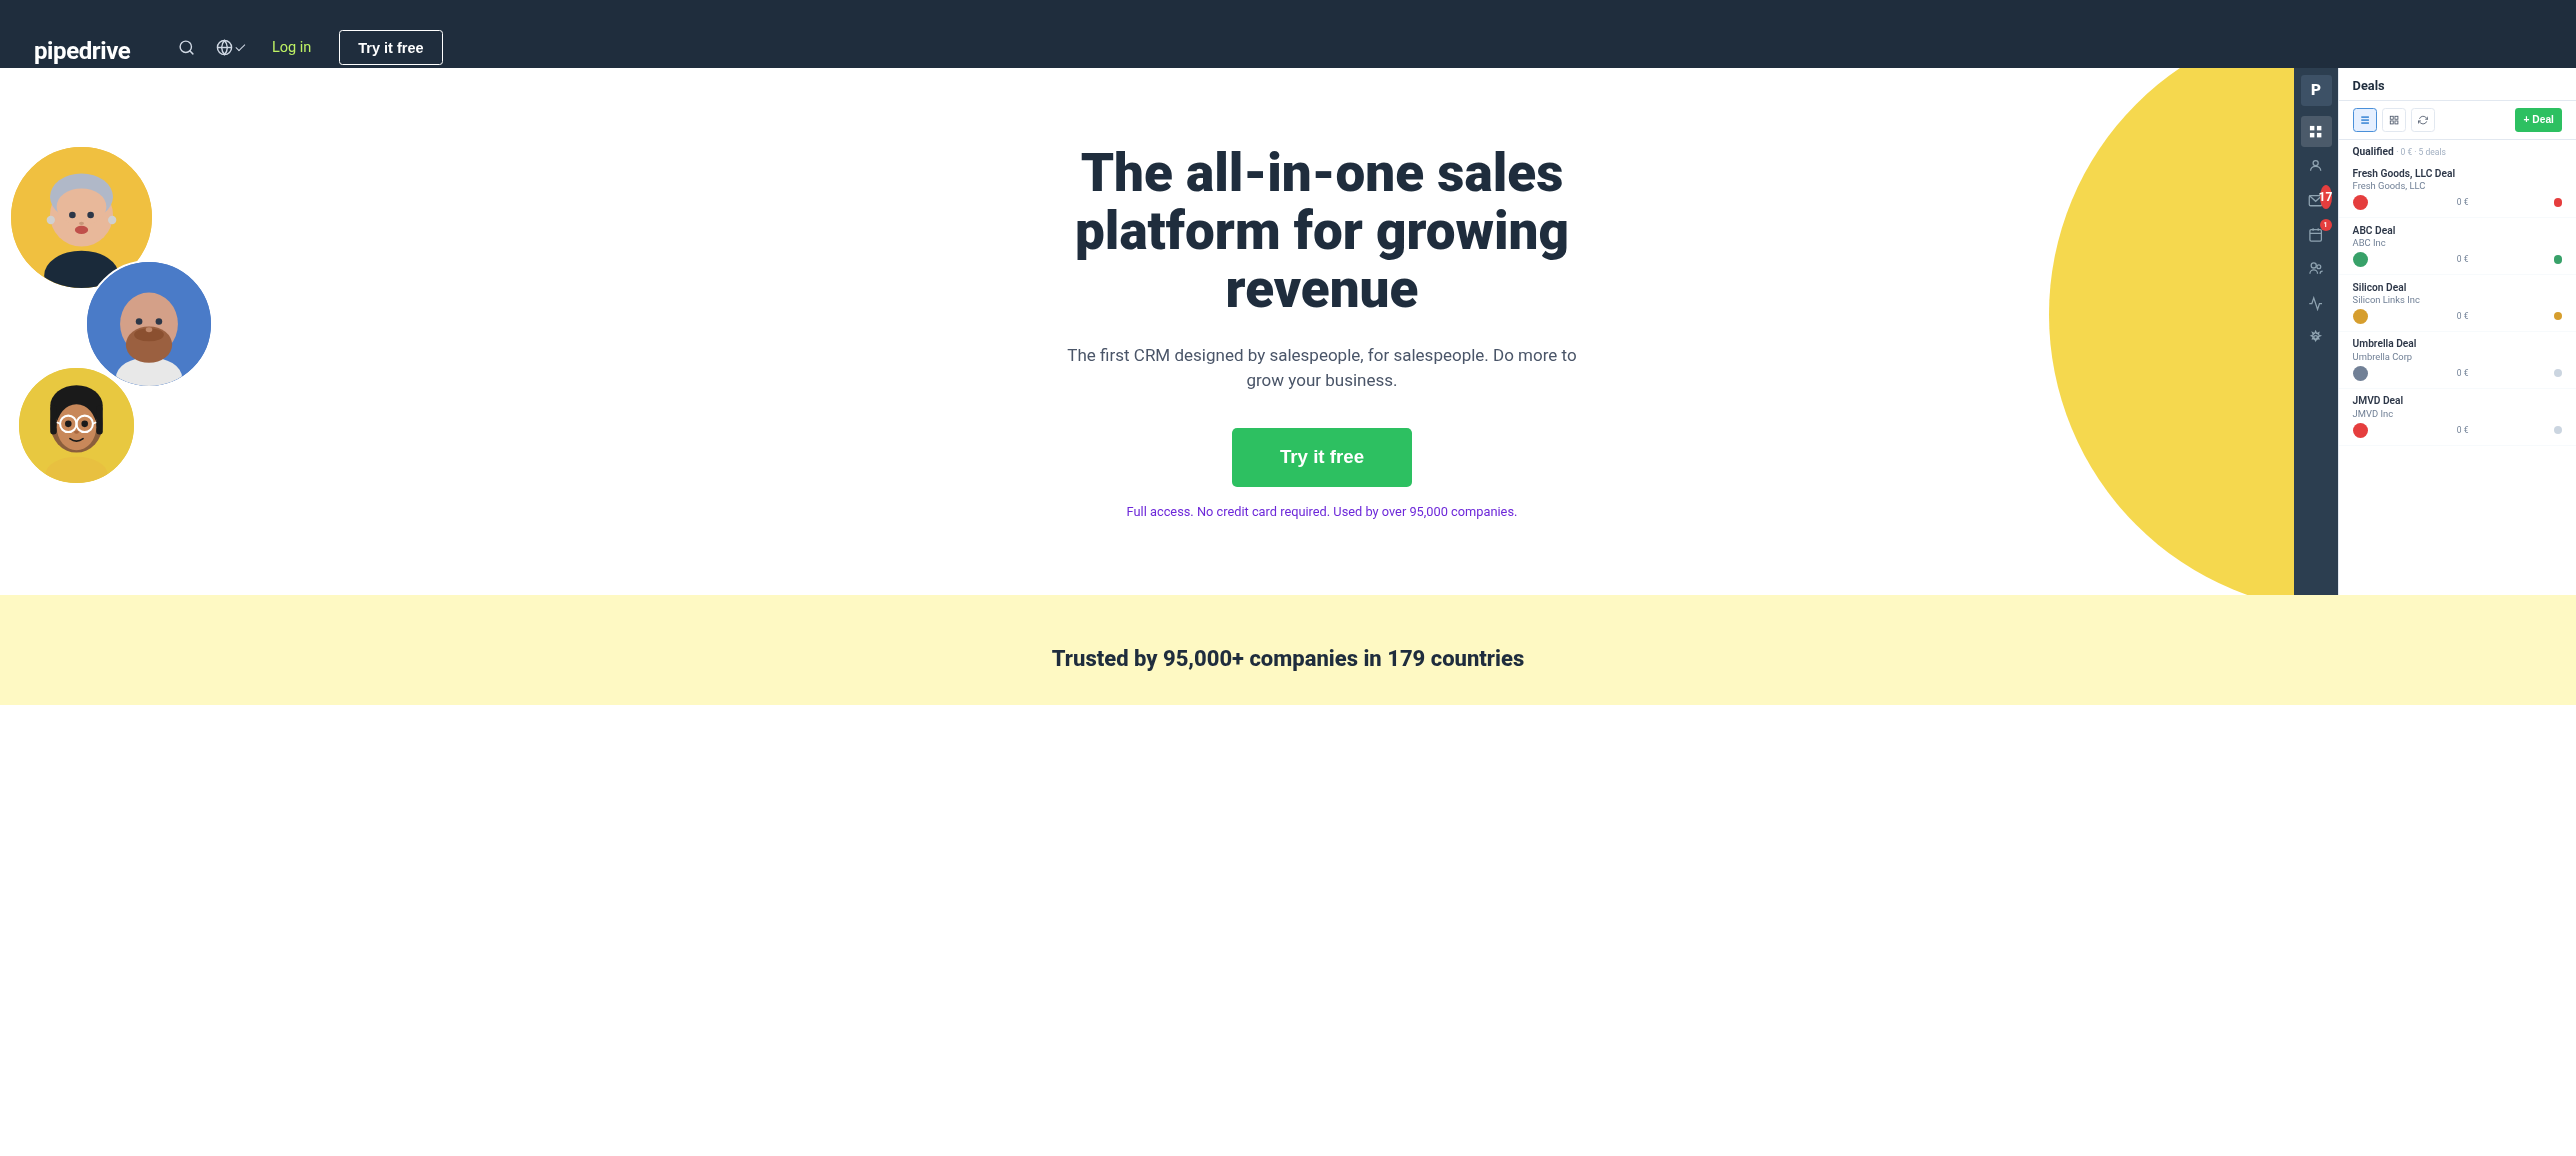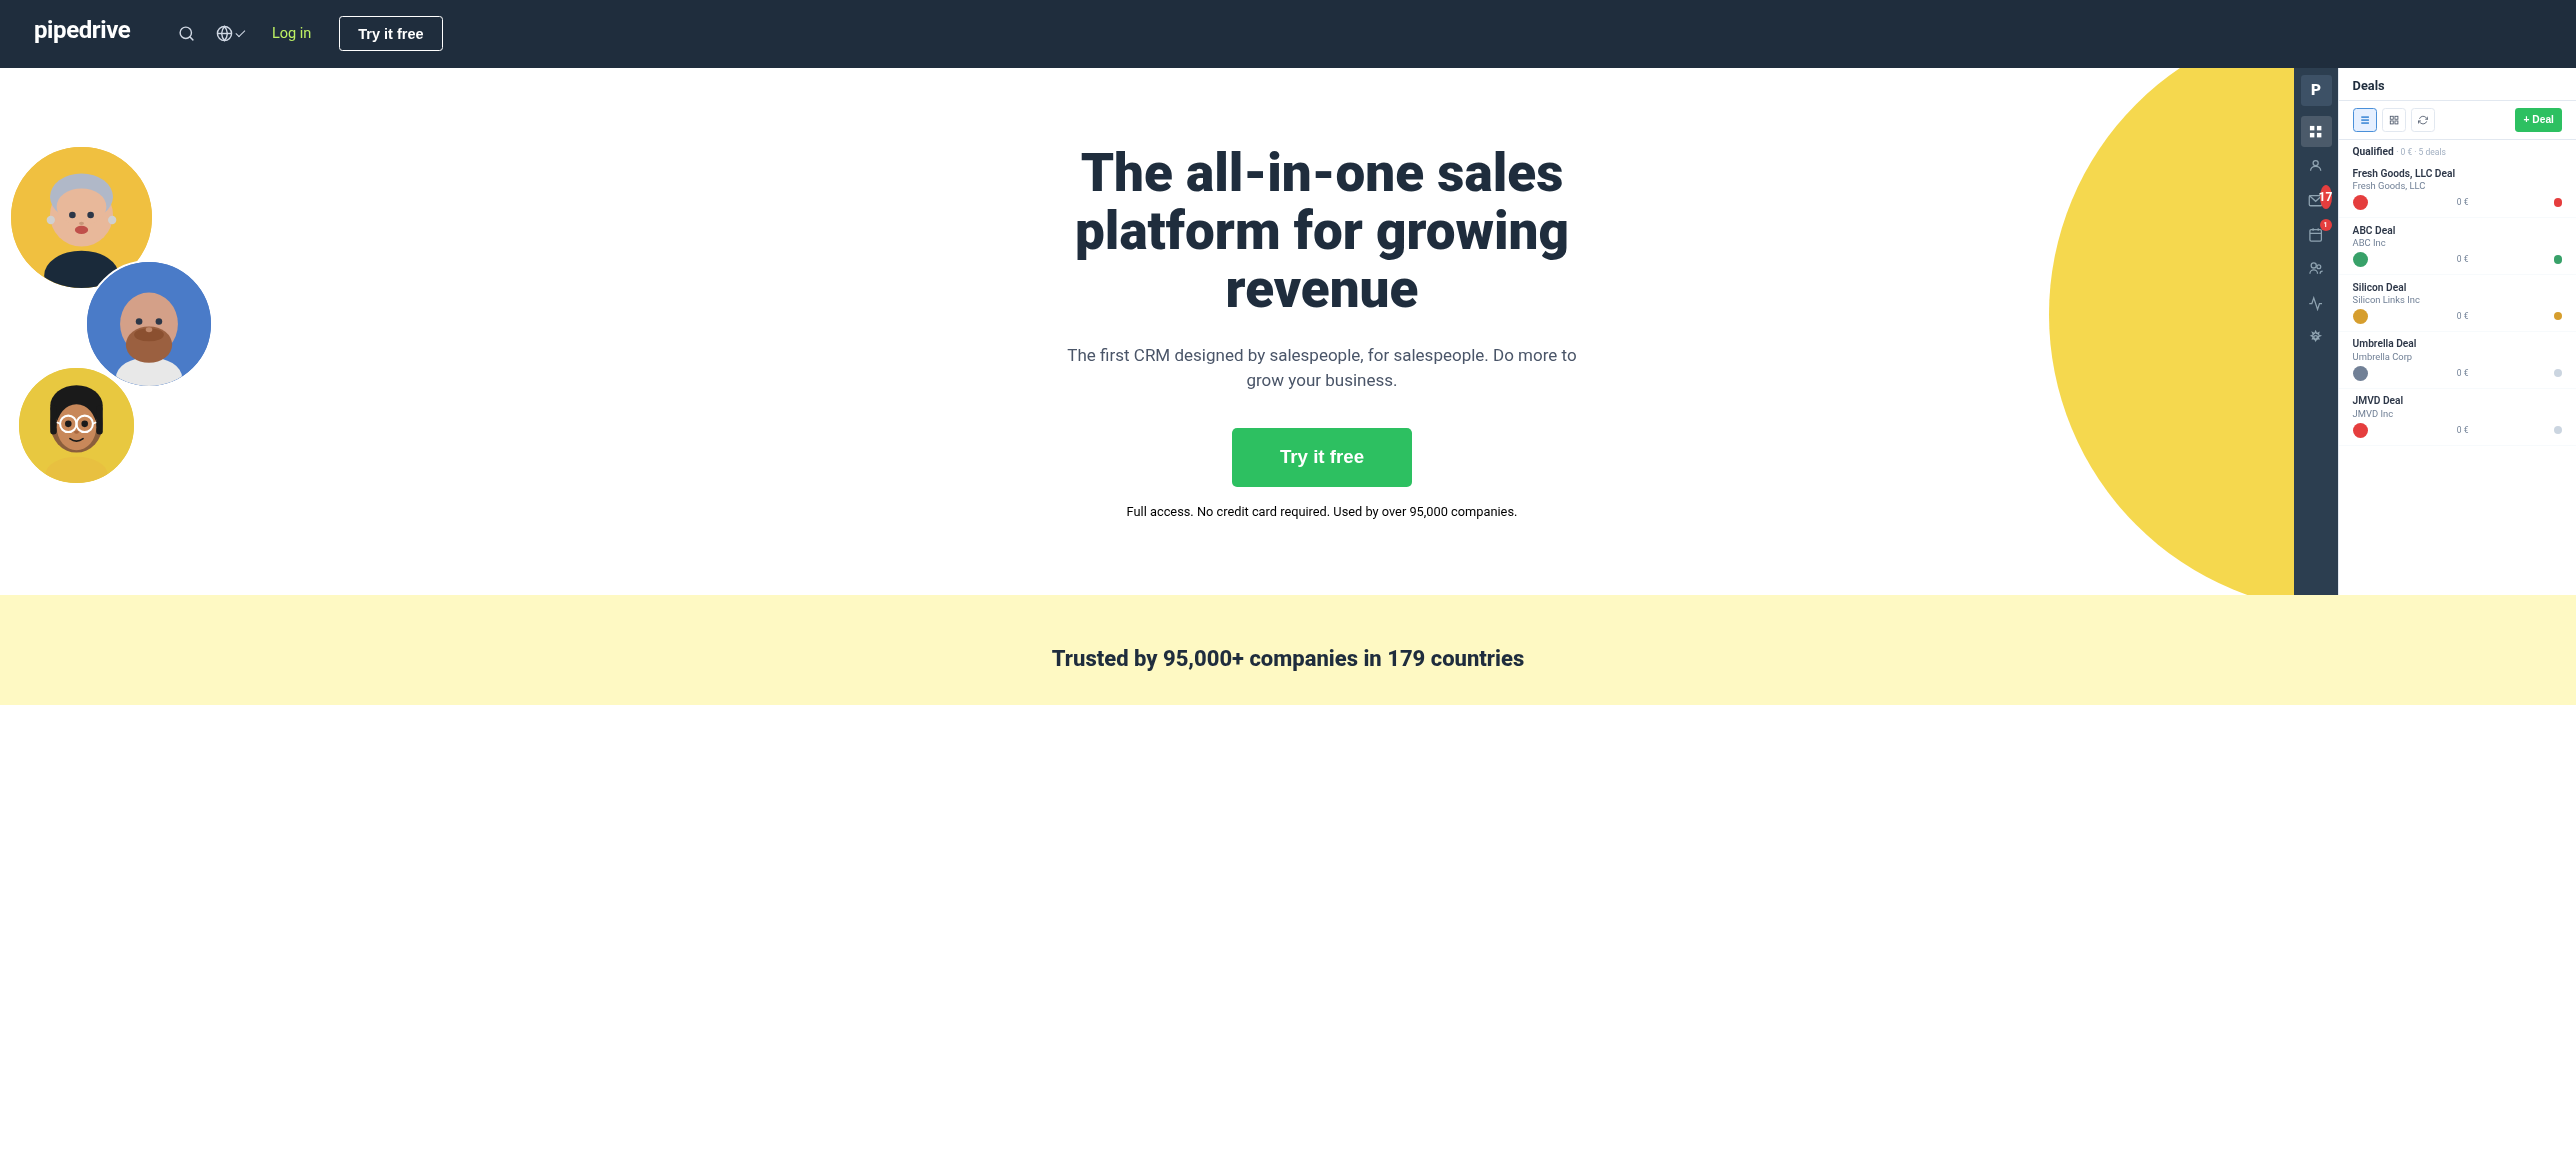--- a/index.html
+++ b/index.html
@@ -2,22 +2,22 @@
 <html style="font-size:13.6px"><head>
   <meta charset="utf-8">
   <style>
     * { margin: 0; padding: 0; box-sizing: border-box; }
     body { font-family: -apple-system, BlinkMacSystemFont, 'Segoe UI', Roboto, sans-serif; background: #fff; overflow-x: hidden; }
 
     
     nav {
       background: #1f2d3d;
       display: flex;
-      align-items: flex-start;
-      padding: 16px 34px;
+      align-items: flex-end;
+      padding: 3px 34px;
       height: 68px;
       position: relative;
       z-index: 100;
     }
     .nav-logo {
       color: #fff;
       font-size: 24px;
       font-weight: 700;
       letter-spacing: -0.4px;
       margin-right: 41px;
@@ -144,21 +144,21 @@
       font-size: 18.7px;
       font-weight: 700;
       padding: 18.7px 48px;
       border: none;
       border-radius: 5.1px;
       cursor: pointer;
       margin-bottom: 17px;
     }
     .hero-fine-print {
       font-size: 12.8px;
-      color: #000000;
+      color: #6d28d9;
     }
 
     
     .hero-avatars {
       position: absolute;
       left: 0;
       top: 50%;
       transform: translateY(-50%);
       z-index: 2;
       width: 221px;

